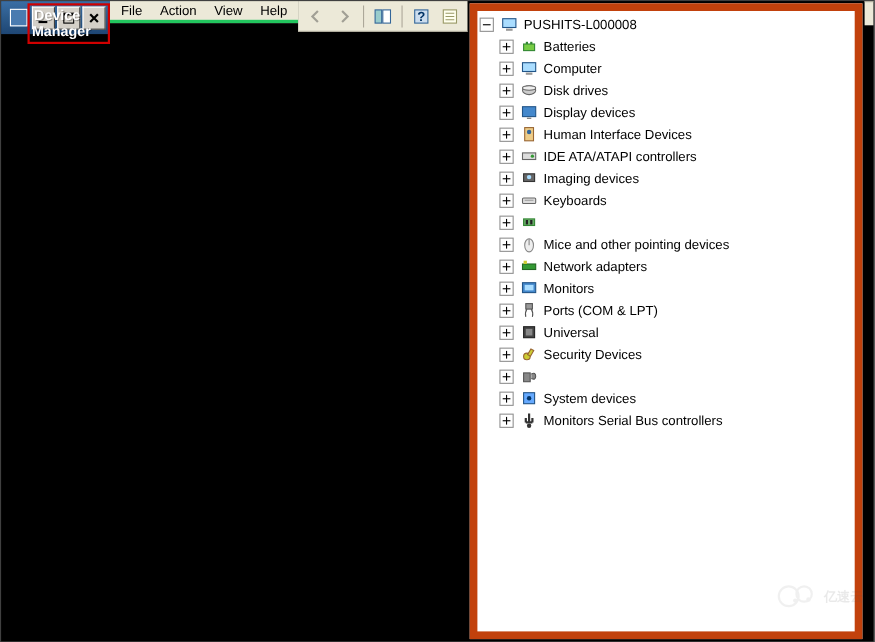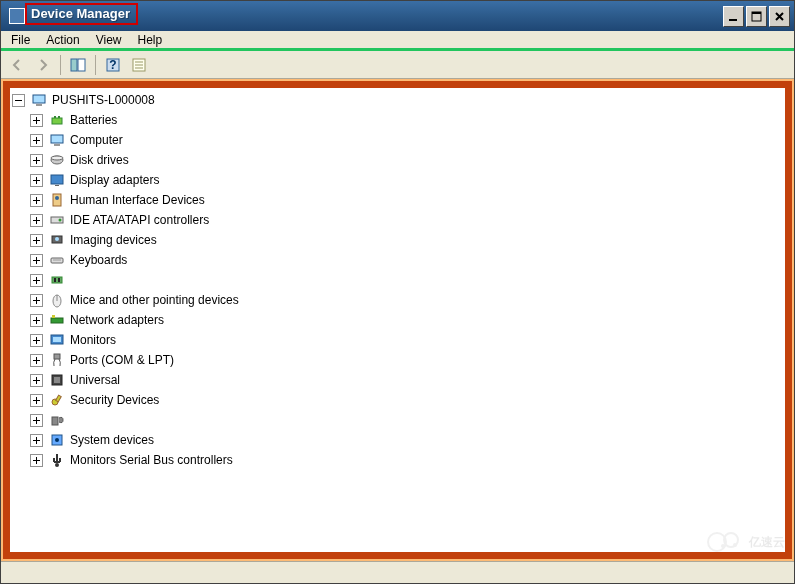--- a/index.html
+++ b/index.html
@@ -1,18 +1,18 @@
 <!DOCTYPE html>
 <html><head>
 <meta charset="utf-8">
 <style>
 * { box-sizing: border-box; margin: 0; padding: 0; font-family: Tahoma, Arial, sans-serif; font-size: 12px; }
 body { background: #fff; width: 795px; height: 584px; overflow: hidden; position: relative; }
 
-.window { width: 795px; height: 584px; border: 1px solid #404040; display: flex; flex-direction: column; background: #fdba74; }
+.window { width: 795px; height: 584px; border: 1px solid #404040; display: flex; flex-direction: row; background: #000000; }
 
 .titlebar { height: 30px; background: linear-gradient(to bottom, #3a6ea5 0%, #2c5a8a 50%, #1e4674 100%); display: flex; align-items: center; padding: 0 4px; color: #fff; position: relative; }
 .titlebar .sys-icon { width: 16px; height: 16px; margin: 0 4px; background: #4a7bb0; border: 1px solid #fff; display: inline-block; }
 .titlebar .title-text { font-weight: bold; padding-left: 2px; font-size: 13px; text-shadow: 1px 1px 0 rgba(0,0,0,.3); }
 .titlebar .highlight { position: absolute; left: 24px; top: 2px; border: 2px solid #d00000; padding: 1px 6px 2px 2px; }
 
 .win-controls { margin-left: auto; display: flex; gap: 2px; }
 .win-btn { width: 21px; height: 21px; background: #d4d0c8; border: 1px solid #fff; border-right-color: #404040; border-bottom-color: #404040; display: flex; align-items: center; justify-content: center; cursor: pointer; }
 .win-btn svg { width: 11px; height: 11px; }
 
@@ -172,21 +172,21 @@
             </li>
             <li class="tree-node">
               <div class="tree-row">
                 <span class="expander plus"></span>
                 <span class="dev-icon">
                   <svg viewBox="0 0 16 16">
                     <rect x="2" y="3" width="12" height="9" fill="#48c" stroke="#258"></rect>
                     <rect x="6" y="13" width="4" height="1" fill="#666"></rect>
                   </svg>
                 </span>
-                <span class="tree-label">Display adapters</span>
+                <span class="tree-label">Display devices</span>
               </div>
             </li>
             <li class="tree-node">
               <div class="tree-row">
                 <span class="expander plus"></span>
                 <span class="dev-icon">
                   <svg viewBox="0 0 16 16">
                     <rect x="4" y="2" width="8" height="12" fill="#ec8" stroke="#963"></rect>
                     <circle cx="8" cy="6" r="2" fill="#369"></circle>
                   </svg>

